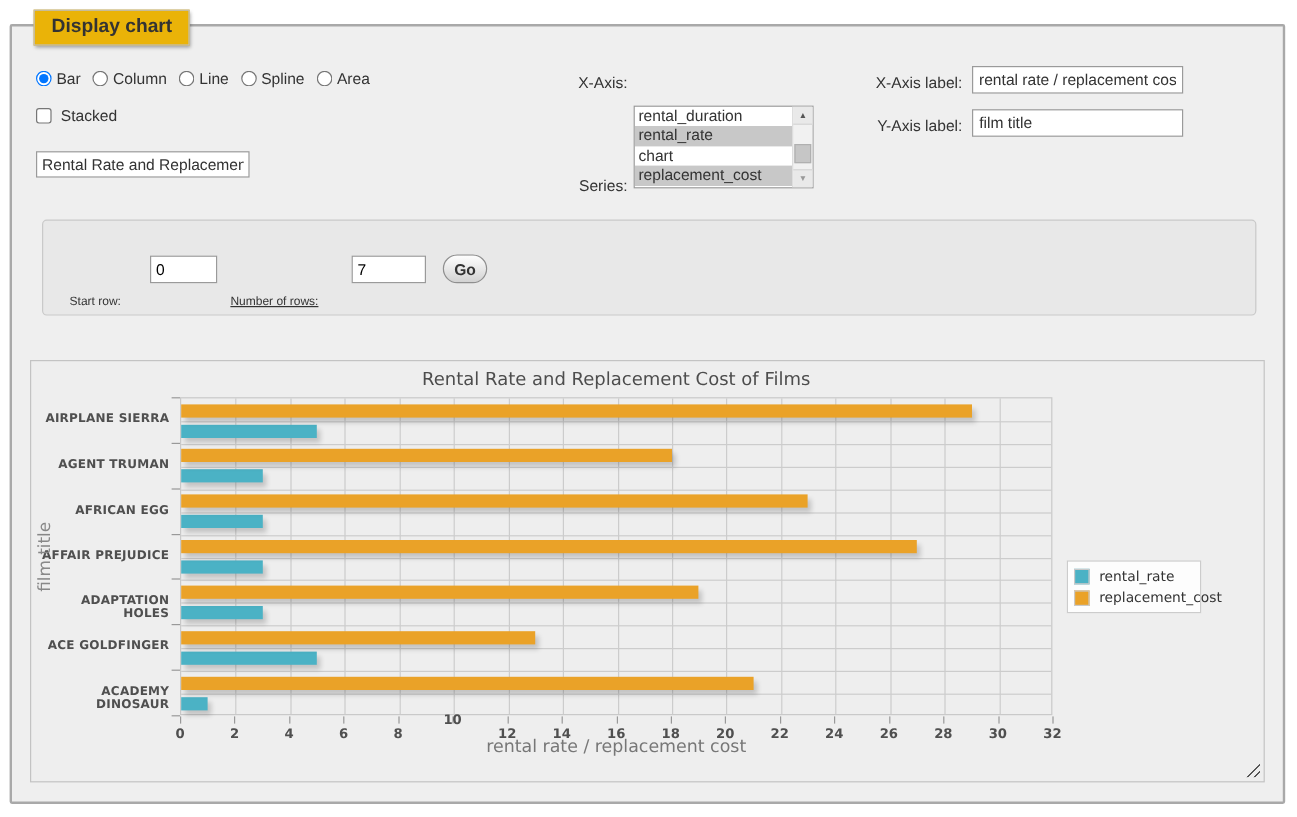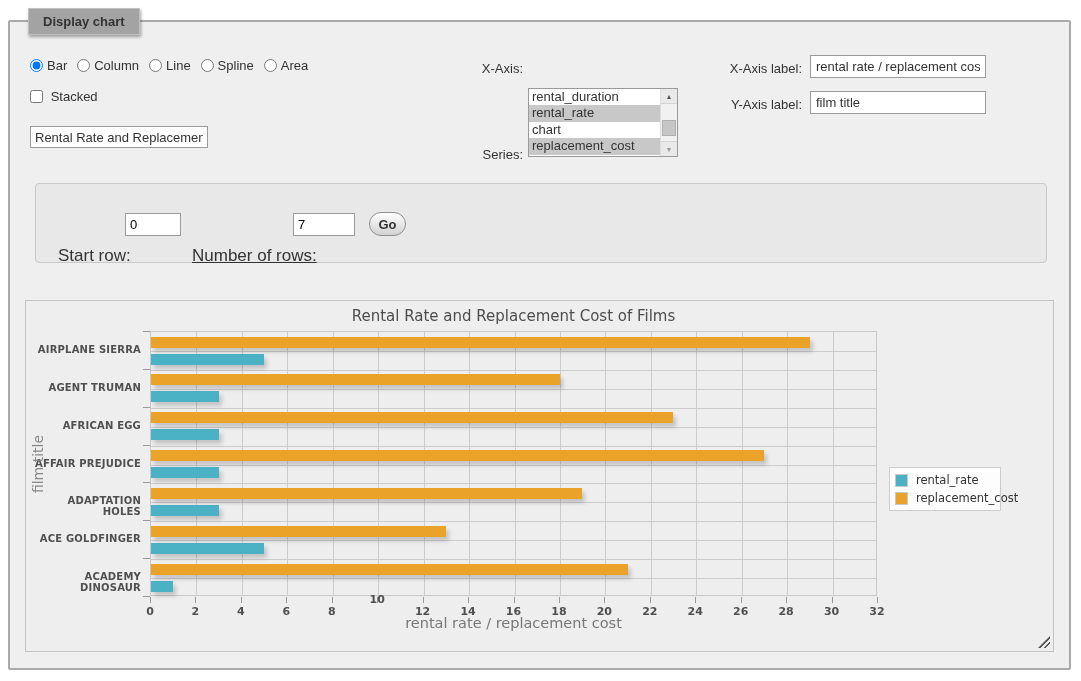--- a/index.html
+++ b/index.html
@@ -1,23 +1,23 @@
 <!DOCTYPE html>
 <html><head>
 <meta charset="utf-8">
 <style>
   * { box-sizing: border-box; }
   html,body { margin:0; padding:0; background:#fff; width:1081px; height:681px;
     font-family:"Liberation Sans", sans-serif; font-size:13px; color:#333; overflow:hidden; }
 
   .panel { position:absolute; left:8px; top:20px; width:1063px; height:650px;
     border:2px solid #a9a9a9; background:#efefef; border-radius:2px; }
-  .panel-legend { position:absolute; left:18px; top:-14px; background:#a3a3a3;
+  .panel-legend { position:absolute; left:18px; top:-14px; background:#eab308;
     border:1px solid #bfbfbf; box-shadow:1px 2px 3px rgba(0,0,0,0.35);
-    padding:5px 14px; font-weight:bold; font-size:13px; color:#333; }
+    padding:5px 14px; font-weight:bold; font-size:16px; color:#333; }
 
   .radio-row { position:absolute; left:20px; top:36px; }
   .radio-row label { margin-right:10px; }
   .radio-row input, .stacked-row input { margin:0 4px 0 0; vertical-align:-2px; }
   .stacked-row { position:absolute; left:20px; top:67px; }
 
   .title-input { position:absolute; left:20px; top:104px; width:178px; height:22px;
     border:1px solid #9a9a9a; padding:0 4px; font-size:13px; color:#333; background:#fff;
     white-space:nowrap; overflow:hidden; font-family:"Liberation Sans",sans-serif; }
   input[type=text] { outline:none; }
@@ -43,21 +43,21 @@
   .sb-btn.down { position:absolute; bottom:0; left:0; right:0; color:#999; border-top:1px solid #d5d5d5; }
   .sb-thumb { position:absolute; left:1px; right:1px; top:31px; height:16px; background:#c6c6c6; border:1px solid #b0b0b0; }
 
   .axis-input { position:absolute; width:176px; height:23px; border:1px solid #9a9a9a;
     background:#fff; padding:0 5px; font-size:13px; color:#333; font-family:"Liberation Sans",sans-serif; }
   #xAxisLabelInput { left:800px; top:33px; }
   #yAxisLabelInput { left:800px; top:69px; }
 
   .rows-box { position:absolute; left:25px; top:161px; width:1012px; height:80px;
     background:#e8e8e8; border:1px solid #c9c9c9; border-radius:4px; }
-  .rows-box .rlbl { position:absolute; top:34px; font-size:17px; color:#333;margin-top:28px; }
+  .rows-box .rlbl { position:absolute; top:34px; font-size:10px; color:#333;margin-top:28px; }
   .rows-box input { position:absolute; top:29px; height:23px; border:1px solid #9a9a9a;
     padding:0 4px; font-size:13px; background:#fff; font-family:"Liberation Sans",sans-serif; }
   #startRowLbl { left:22px; }
   #startRowInput { left:89px; width:56px; }
   #numRowsLbl { left:156px;text-decoration:underline; }
   #numRowsInput { left:257px; width:62px; }
   .go-btn { position:absolute; left:333px; top:28px; width:37px; height:24px;
     border:1px solid #8f8f8f; border-radius:12px; background:linear-gradient(#fefefe,#d2d2d2);
     font-size:13px; font-weight:bold; color:#333; cursor:pointer; padding:0;
     font-family:"Liberation Sans",sans-serif; }

